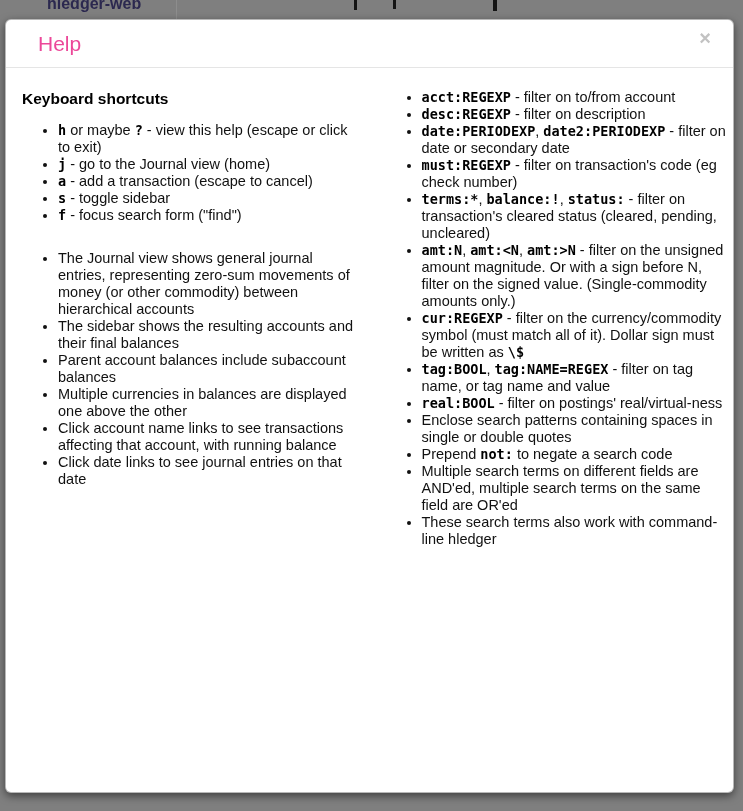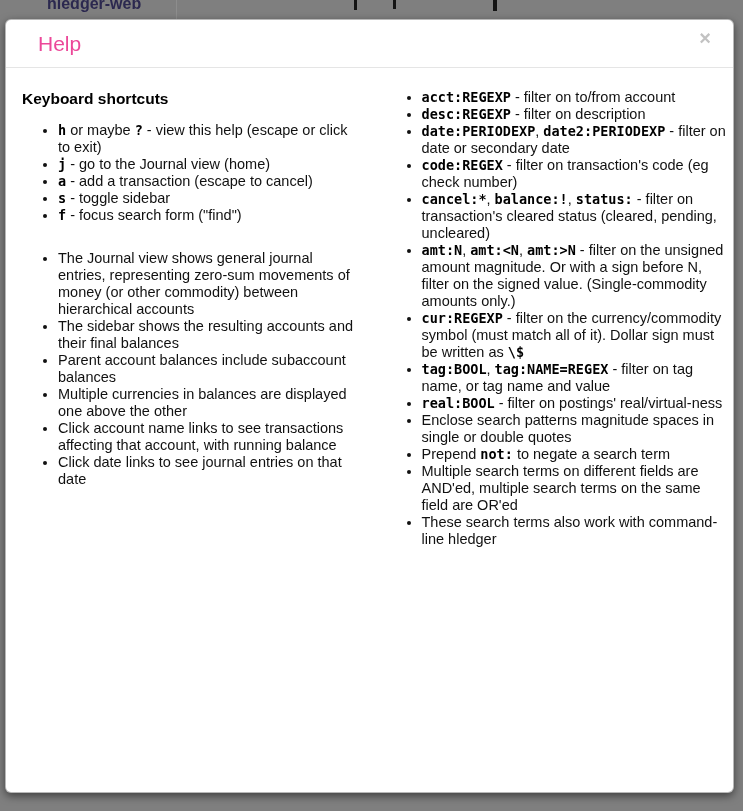--- a/index.html
+++ b/index.html
@@ -125,27 +125,27 @@
             <li><span>Click date links to see journal entries on that date</span></li>
           </ul>
         </div>
       </div>
     <div class="col col-right" id="col-right">
         <div class="help-section">
           <ul>
             <li><span class="code">acct:REGEXP</span><span> - filter on to/from account</span></li>
             <li><span class="code">desc:REGEXP</span><span> - filter on description</span></li>
             <li><span class="code">date:PERIODEXP</span><span>, </span><span class="code">date2:PERIODEXP</span><span> - filter on date or secondary date</span></li>
-            <li><span class="code">code:REGEX</span><span> - filter on transaction's code (eg check number)</span></li>
-            <li><span class="code">cancel:*</span><span>, </span><span class="code">balance:!</span><span>, </span><span class="code">status:</span><span> - filter on transaction's cleared status (cleared, pending, uncleared)</span></li>
+            <li><span class="code">must:REGEXP</span><span> - filter on transaction's code (eg check number)</span></li>
+            <li><span class="code">terms:*</span><span>, </span><span class="code">balance:!</span><span>, </span><span class="code">status:</span><span> - filter on transaction's cleared status (cleared, pending, uncleared)</span></li>
             <li><span class="code">amt:N</span><span>, </span><span class="code">amt:&lt;N</span><span>, </span><span class="code">amt:&gt;N</span><span> - filter on the unsigned amount magnitude. Or with a sign before N, filter on the signed value. (Single-commodity amounts only.)</span></li>
             <li><span class="code">cur:REGEXP</span><span> - filter on the currency/commodity symbol (must match all of it). Dollar sign must be written as </span><span class="code">\$</span></li>
             <li><span class="code">tag:BOOL</span><span>, </span><span class="code">tag:NAME=REGEX</span><span> - filter on tag name, or tag name and value</span></li>
             <li><span class="code">real:BOOL</span><span> - filter on postings' real/virtual-ness</span></li>
-            <li><span>Enclose search patterns magnitude spaces in single or double quotes</span></li>
-            <li><span>Prepend </span><span class="code">not:</span><span> to negate a search term</span></li>
+            <li><span>Enclose search patterns containing spaces in single or double quotes</span></li>
+            <li><span>Prepend </span><span class="code">not:</span><span> to negate a search code</span></li>
             <li><span>Multiple search terms on different fields are AND'ed, multiple search terms on the same field are OR'ed</span></li>
             <li><span>These search terms also work with command-line hledger</span></li>
           </ul>
         </div>
       </div>
   </div>
 </div>
 
 </body></html>

